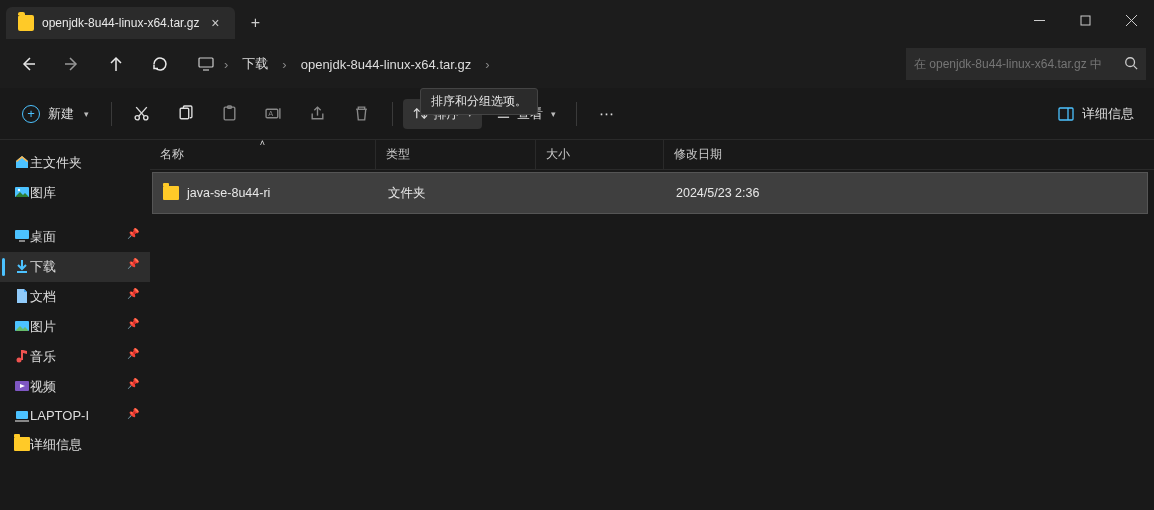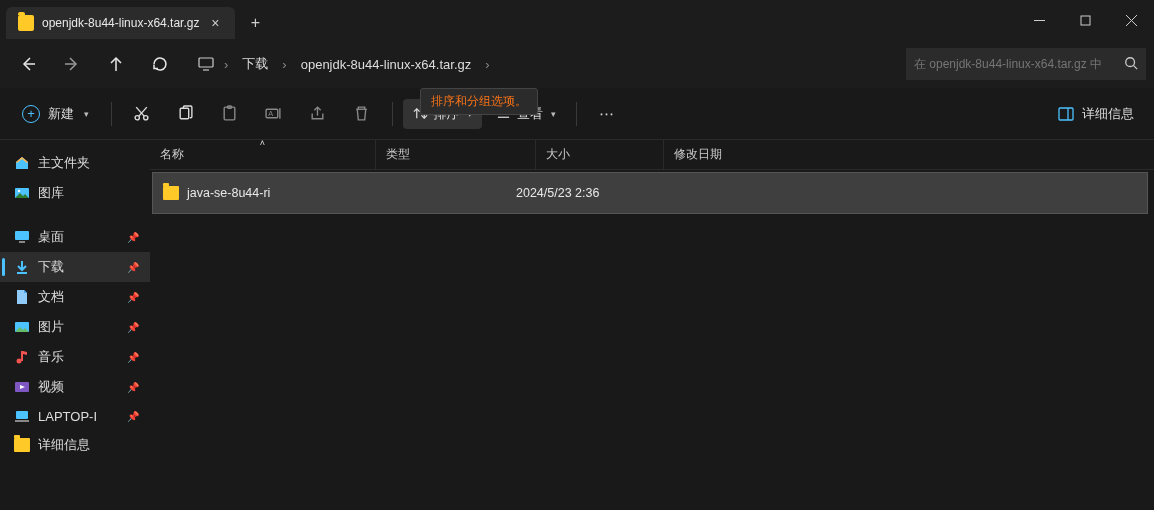--- a/index.html
+++ b/index.html
@@ -34,25 +34,25 @@
 .tsep { width: 1px; height: 24px; background: #3a3a3a; margin: 0 6px; }
 .tbtn { width: 40px; height: 36px; display: flex; align-items: center; justify-content: center; color: #888; border-radius: 4px; cursor: pointer; }
 .tbtn.enabled { color: #ddd; }
 .tbtn svg { width: 17px; height: 17px; }
 .tlabelbtn { display: flex; align-items: center; gap: 6px; padding: 6px 10px; color: #ddd; border-radius: 4px; cursor: pointer; }
 .tlabelbtn.active { background: #333; }
 .tlabelbtn svg { width: 15px; height: 15px; }
 .caret { font-size: 9px; color: #bbb; margin-left: 2px; }
 .detailbtn { margin-left: auto; display: flex; align-items: center; gap: 8px; padding: 6px 10px; color: #ddd; }
 .detailbtn svg { width: 16px; height: 16px; }
-.tooltip { position: absolute; top: 0; left: 420px; background: #2b2b2b; border: 1px solid #444; padding: 4px 10px; font-size: 12px; color: #f97316; border-radius: 3px; z-index: 10; }
+.tooltip { position: absolute; top: 0; left: 420px; background: #2b2b2b; border: 1px solid #444; padding: 4px 10px; font-size: 12px; color: #e5e5e5; border-radius: 3px; z-index: 10; }
 
 .body { display: flex; height: calc(510px - 40px - 48px - 52px); background: #191919; }
 .sidebar { width: 150px; background: #191919; padding: 8px 0; overflow-y: auto; }
-.sbitem { display: flex; align-items: center; gap: 8px; padding: 6px 10px 6px 14px; color: #ddd; font-size: 13px; cursor: pointer; position: relative; }
+.sbitem { display: flex; align-items: flex-start; gap: 0; padding: 6px 10px 6px 14px; color: #ddd; font-size: 13px; cursor: pointer; position: relative; }
 .sbitem.active { background: #2d2d2d; }
 .sbitem.active::before { content: ""; position: absolute; left: 2px; top: 6px; bottom: 6px; width: 3px; background: #4cc2ff; border-radius: 2px; }
 .sbitem .pin { margin-left: auto; color: #888; font-size: 10px; }
 .sbicon { width: 16px; height: 16px; display: inline-flex; align-items: center; justify-content: center; }
 .sbsep { height: 14px; }
 
 .content { flex: 1; background: #191919; }
 .colheaders { display: flex; height: 30px; align-items: center; color: #ccc; font-size: 12px; border-bottom: 1px solid #2a2a2a; }
 .colh { padding: 0 10px; position: relative; display: flex; align-items: center; height: 100%; }
 .colh + .colh { border-left: 1px solid #2a2a2a; }
@@ -341,20 +341,23 @@
         </div>
       <div class="colh c-date">
           <span>修改日期</span>
         </div>
     </div>
     <div class="row selected">
       <div class="cell c-name">
           <span class="foldericon"></span>
           <span>java-se-8u44-ri</span>
         </div>
+      <div class="cell c-type">
+          <span>文件夹</span>
+        </div>
       <div class="cell c-size">
           <span></span>
         </div>
       <div class="cell c-date">
           <span>2024/5/23 2:36</span>
         </div>
     </div>
   </div>
 </div>
 

